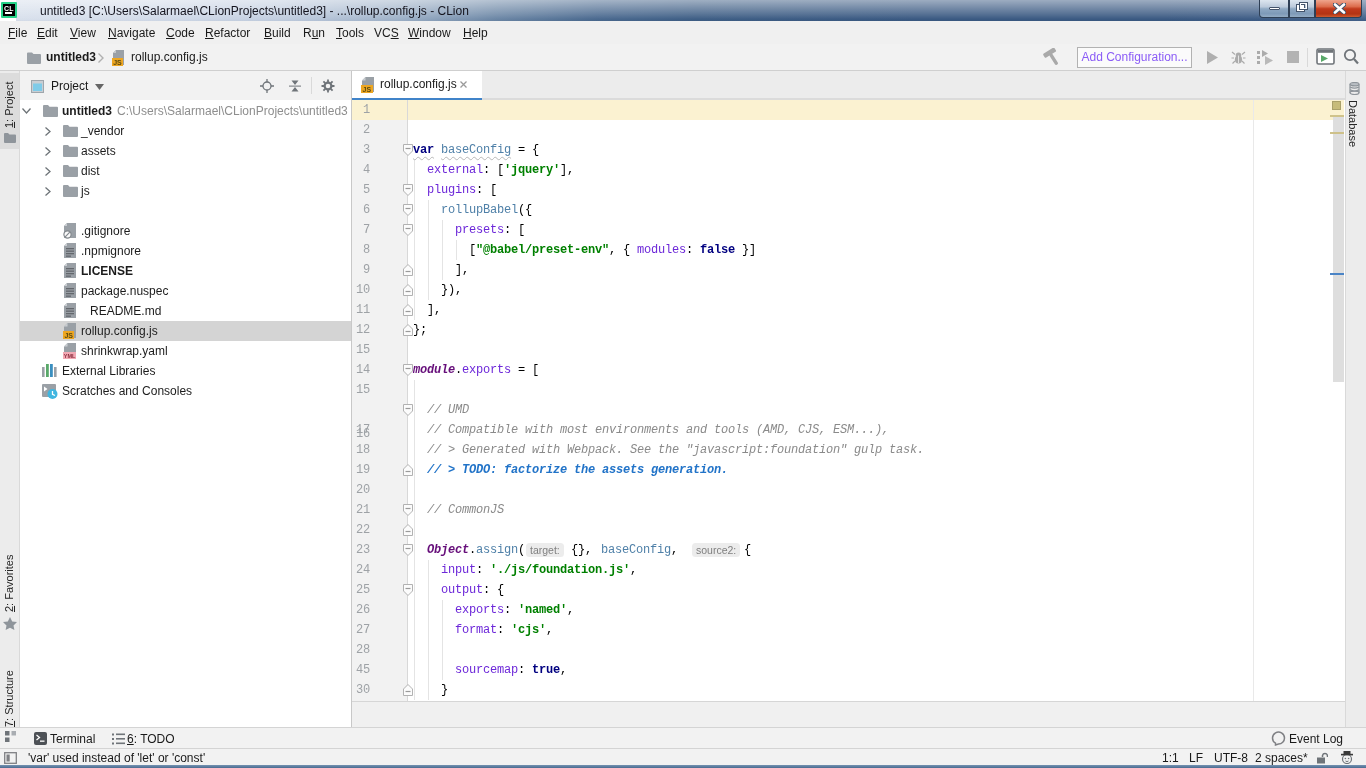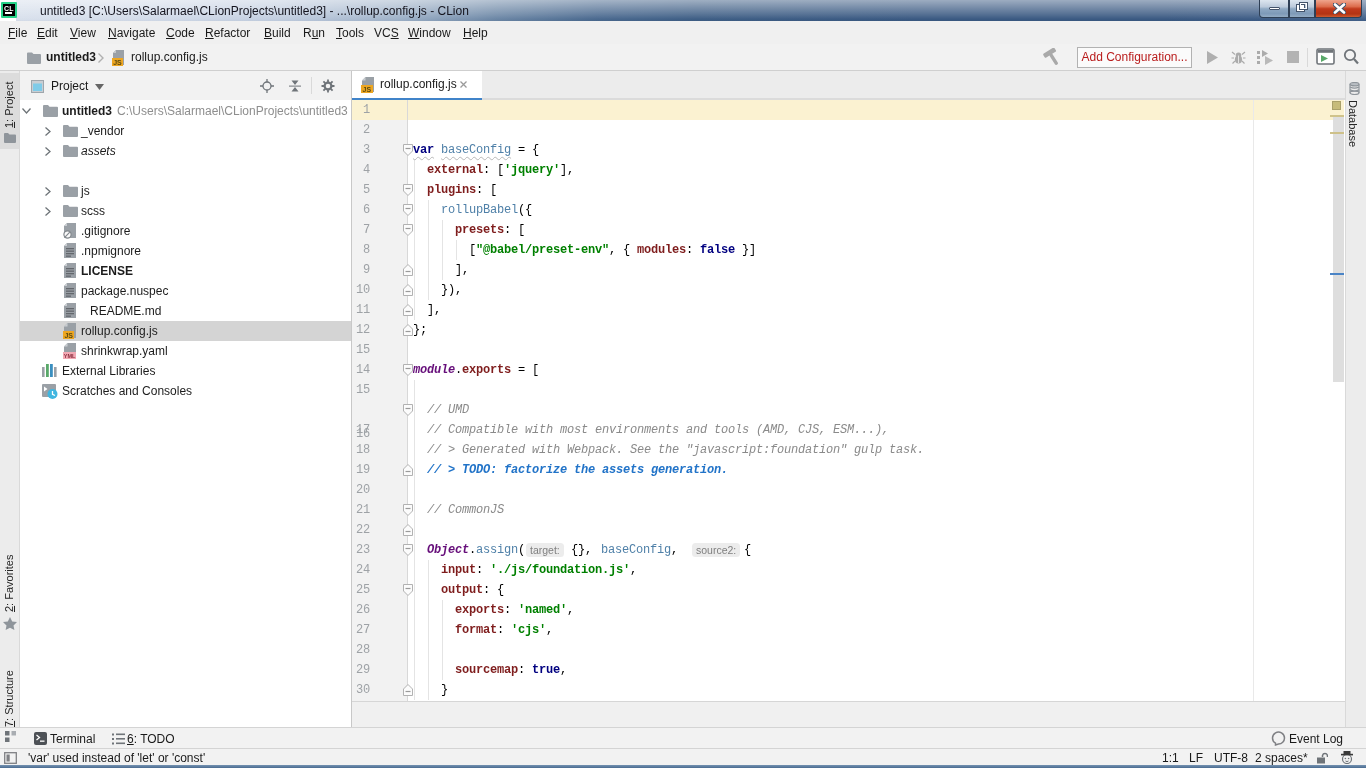--- a/index.html
+++ b/index.html
@@ -24,21 +24,21 @@
 #btn-min i{position:absolute;left:9px;top:7px;width:11px;height:3px;background:#fff;border:1px solid #44546b;border-radius:1px;}
 #btn-max i{position:absolute;left:6px;top:4px;width:9px;height:8px;background:#fff;border:1.5px solid #44546b;}
 #btn-max b{position:absolute;left:9px;top:2px;width:9px;height:8px;background:transparent;border:1.5px solid #44546b;box-shadow:0 0 0 1px #fff inset;}
 
 
 #menubar{position:absolute;left:0;top:21px;width:1366px;height:23px;background:#f0f0f0;}
 #menubar span{position:absolute;top:5px;font-size:12px;color:#1a1a1a;}
 
 #toolbar{position:absolute;left:0;top:44px;width:1366px;height:27px;background:#f2f2f2;border-bottom:1px solid #cfcfcf;}
 #toolbar .crumb{position:absolute;top:6px;font-size:12px;}
-#addcfg{position:absolute;left:1077px;top:3px;width:115px;height:21px;border:1px solid #b2b2b2;background:#fbfbfb;text-align:center;line-height:19px;font-size:12px;color:#b91c1c;}
+#addcfg{position:absolute;left:1077px;top:3px;width:115px;height:21px;border:1px solid #b2b2b2;background:#fbfbfb;text-align:center;line-height:19px;font-size:12px;color:#8b5cf6;}
 .ticon{position:absolute;top:5px;}
 
 #lsb{position:absolute;left:0;top:71px;width:20px;height:656px;background:#ececec;border-right:1px solid #d9d9d9;}
 .vtext{position:absolute;font-size:11px;line-height:11px;color:#262626;white-space:nowrap;transform:rotate(-90deg);transform-origin:0 0;}
 #ptab{position:absolute;left:0;top:73px;width:19px;height:76px;background:#dcdcdc;}
 
 #proj{position:absolute;left:20px;top:71px;width:332px;height:656px;background:#fff;border-right:1px solid #c8c8c8;}
 #projhead{position:absolute;left:0;top:0;width:331px;height:29px;background:#f2f2f2;}
 .tree-row{position:absolute;left:0;width:331px;height:20px;line-height:20px;font-size:12px;color:#1c1c1c;white-space:nowrap;overflow:hidden;}
 .ticn{position:absolute;top:3px;}
@@ -49,21 +49,21 @@
 #tab1 .lbl{position:absolute;left:28px;top:6px;font-size:12px;color:#1a1a1a;}
 #tabblue{position:absolute;left:0;top:27px;width:130px;height:3px;background:#4083c9;}
 #editor{position:absolute;left:352px;top:100px;width:993px;height:601px;background:#fff;}
 #gutter{position:absolute;left:0;top:0;width:55px;height:601px;background:#f2f2f2;}
 #foldline{position:absolute;left:55px;top:0;width:1px;height:601px;background:#d8d8d8;}
 #caretrow{position:absolute;left:0;top:0;width:992px;height:20px;background:#fbf2d1;}
 .lnum{position:absolute;left:0;width:18px;height:20px;line-height:20px;text-align:right;font-family:"Liberation Mono",monospace;font-size:12px;letter-spacing:-0.2px;color:#9ea2a6;}
 .cline{position:absolute;left:61px;height:20px;line-height:20px;font-family:"Liberation Mono",monospace;font-size:12px;letter-spacing:-0.2px;white-space:pre;color:#000;}
 .k{color:#000080;font-weight:bold;}
 .id{color:#4f80a8;}
-.pr{color:#7f1d1d;font-weight:bold;}
+.pr{color:#6d28d9;font-weight:normal;}
 .s{color:#008000;font-weight:bold;}
 .c{color:#8a8a8a;font-style:italic;}
 .todo{color:#2173c8;font-weight:bold;font-style:italic;}
 .gi{color:#660e7a;font-weight:bold;font-style:italic;}
 .sq{text-decoration:underline;text-decoration-style:wavy;text-decoration-color:#b8b8b8;text-decoration-thickness:1px;text-underline-offset:2.5px;}
 .sqg{text-decoration:underline;text-decoration-style:wavy;text-decoration-color:#9ccc9c;text-decoration-thickness:1px;text-underline-offset:2.5px;}
 .chip{display:inline-block;background:#ececec;border-radius:3.5px;font-family:"Liberation Sans",sans-serif;font-size:10.5px;letter-spacing:0;color:#7f7f7f;padding:0 4px;line-height:14px;vertical-align:1px;}
 .iguide{position:absolute;width:1px;background:#e4e4e4;}
 
 #bcrumb{position:absolute;left:352px;top:701px;width:993px;height:26px;background:#f0f0f0;border-top:1px solid #d6d6d6;}
@@ -247,39 +247,39 @@
       </svg>
     <span style="position:absolute;left:61px;">_vendor</span>
   </div>
   <div class="tree-row" style="top:70px;">
     <svg class="ticn" style="left:25px;top:6px" width="6" height="9" viewBox="0 0 6 9">
         <path d="M0.5 0.5 L5 4.5 L0.5 8.5" fill="none" stroke="#6e7478" stroke-width="1.3"></path>
       </svg>
     <svg class="ticn" style="left:43px;top:4px" width="15" height="12" viewBox="0 0 15 12">
         <path d="M0 1 Q0 0 1 0 L5 0 L6.5 1.7 L14 1.7 Q15 1.7 15 2.7 L15 11 Q15 12 14 12 L1 12 Q0 12 0 11 Z" fill="#9aa0a6"></path>
       </svg>
-    <span style="position:absolute;left:61px;font-style:italic;">assets</span>
+    <span style="position:absolute;left:61px;">assets</span>
+  </div>
+  <div class="tree-row" style="top:90px;">
+    <svg class="ticn" style="left:25px;top:6px" width="6" height="9" viewBox="0 0 6 9">
+        <path d="M0.5 0.5 L5 4.5 L0.5 8.5" fill="none" stroke="#6e7478" stroke-width="1.3"></path>
+      </svg>
+    <svg class="ticn" style="left:43px;top:4px" width="15" height="12" viewBox="0 0 15 12">
+        <path d="M0 1 Q0 0 1 0 L5 0 L6.5 1.7 L14 1.7 Q15 1.7 15 2.7 L15 11 Q15 12 14 12 L1 12 Q0 12 0 11 Z" fill="#9aa0a6"></path>
+      </svg>
+    <span style="position:absolute;left:61px;">dist</span>
   </div>
   <div class="tree-row" style="top:110px;">
     <svg class="ticn" style="left:25px;top:6px" width="6" height="9" viewBox="0 0 6 9">
         <path d="M0.5 0.5 L5 4.5 L0.5 8.5" fill="none" stroke="#6e7478" stroke-width="1.3"></path>
       </svg>
     <svg class="ticn" style="left:43px;top:4px" width="15" height="12" viewBox="0 0 15 12">
         <path d="M0 1 Q0 0 1 0 L5 0 L6.5 1.7 L14 1.7 Q15 1.7 15 2.7 L15 11 Q15 12 14 12 L1 12 Q0 12 0 11 Z" fill="#9aa0a6"></path>
       </svg>
     <span style="position:absolute;left:61px;">js</span>
-  </div>
-  <div class="tree-row" style="top:130px;">
-    <svg class="ticn" style="left:25px;top:6px" width="6" height="9" viewBox="0 0 6 9">
-        <path d="M0.5 0.5 L5 4.5 L0.5 8.5" fill="none" stroke="#6e7478" stroke-width="1.3"></path>
-      </svg>
-    <svg class="ticn" style="left:43px;top:4px" width="15" height="12" viewBox="0 0 15 12">
-        <path d="M0 1 Q0 0 1 0 L5 0 L6.5 1.7 L14 1.7 Q15 1.7 15 2.7 L15 11 Q15 12 14 12 L1 12 Q0 12 0 11 Z" fill="#9aa0a6"></path>
-      </svg>
-    <span style="position:absolute;left:61px;">scss</span>
   </div>
   <div class="tree-row" style="top:150px;">
     <svg class="ticn" style="left:43px;top:2px" width="14" height="16" viewBox="0 0 14 16">
         <path d="M4 0 L13 0 L13 15 L1 15 L1 3 Z" fill="#9aa0a6"></path>
         <path d="M1 3 L4 0 L4 3 Z" fill="#c9cdd1"></path>
         <circle cx="4.5" cy="11.5" r="3.6" fill="#fafafa" stroke="#83888d" stroke-width="1.2"></circle>
         <path d="M2.2 13.8 L6.8 9.2" stroke="#83888d" stroke-width="1.2"></path>
       </svg>
     <span style="position:absolute;left:61px;">.gitignore</span>
   </div>
@@ -425,21 +425,21 @@
 <div class="lnum" style="top:360px;">19</div>
 <div class="lnum" style="top:380px;">20</div>
 <div class="lnum" style="top:400px;">21</div>
 <div class="lnum" style="top:420px;">22</div>
 <div class="lnum" style="top:440px;">23</div>
 <div class="lnum" style="top:460px;">24</div>
 <div class="lnum" style="top:480px;">25</div>
 <div class="lnum" style="top:500px;">26</div>
 <div class="lnum" style="top:520px;">27</div>
 <div class="lnum" style="top:540px;">28</div>
-<div class="lnum" style="top:560px;">29</div>
+<div class="lnum" style="top:560px;">45</div>
 <div class="lnum" style="top:580px;text-align:right;">30</div>
 <div class="cline" style="top:20px;"></div>
 <div class="cline" style="top:40px;"><span class="k sq">var</span> <span class="id sq">baseConfig</span> = {</div>
 <div class="cline" style="top:60px;">  <span class="pr">external</span>: [<span class="s">'jquery'</span>],</div>
 <div class="cline" style="top:80px;">  <span class="pr">plugins</span>: [</div>
 <div class="cline" style="top:100px;">    <span class="id">rollupBabel</span>({</div>
 <div class="cline" style="top:120px;">      <span class="pr">presets</span>: [</div>
 <div class="cline" style="top:140px;">        [<span class="s">"@babel/preset-env"</span>, { <span class="pr">modules</span>: <span class="k">false</span> }]</div>
 <div class="cline" style="top:160px;">      ],</div>
 <div class="cline" style="top:180px;">    }),</div>

